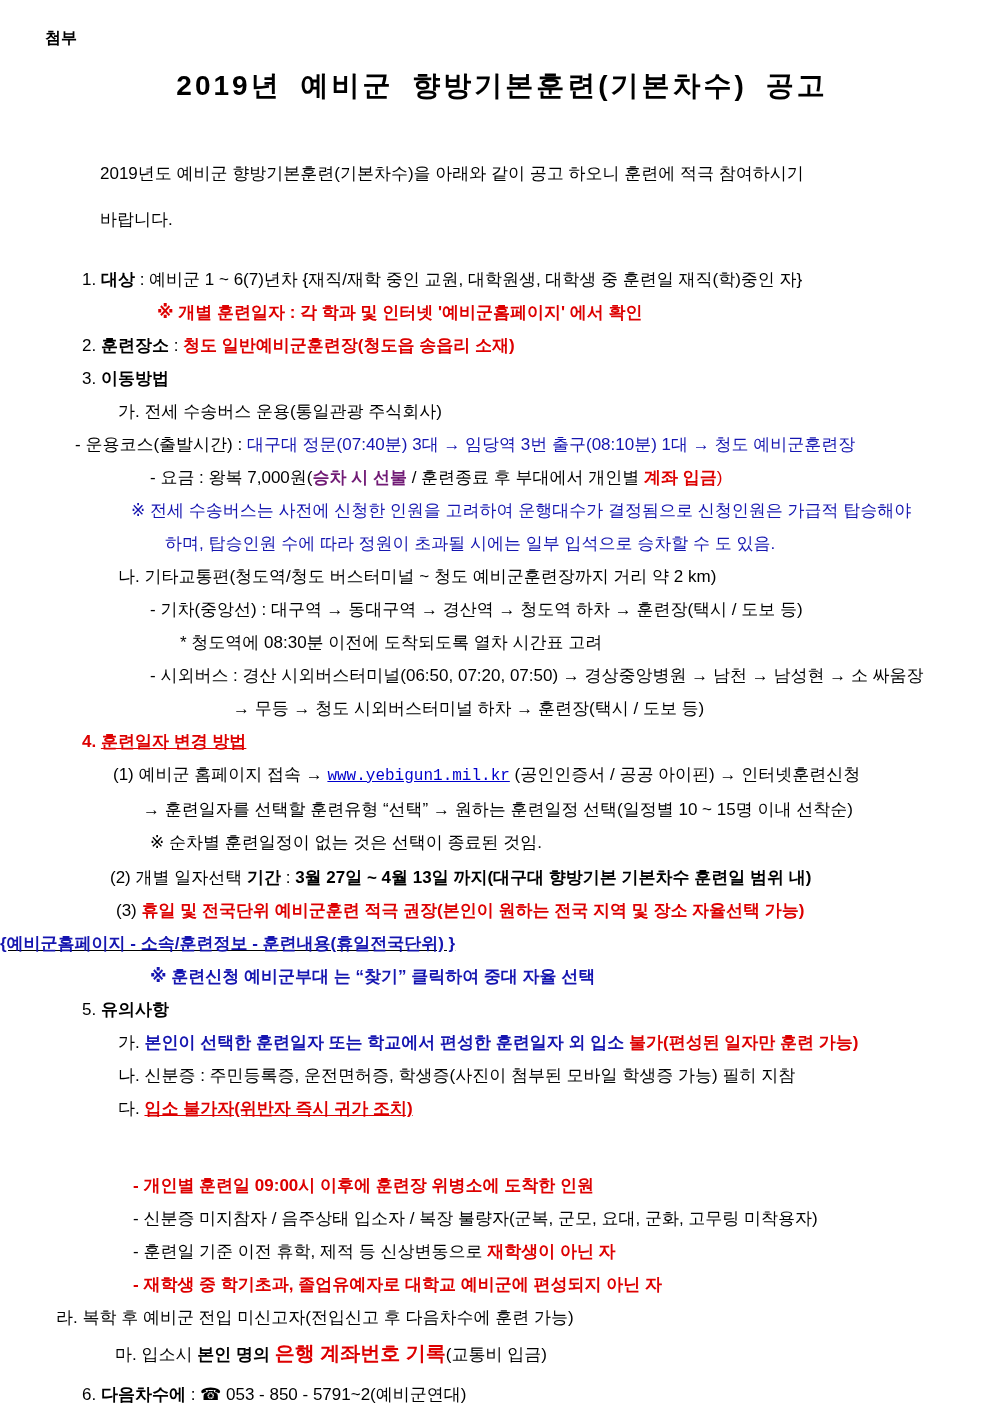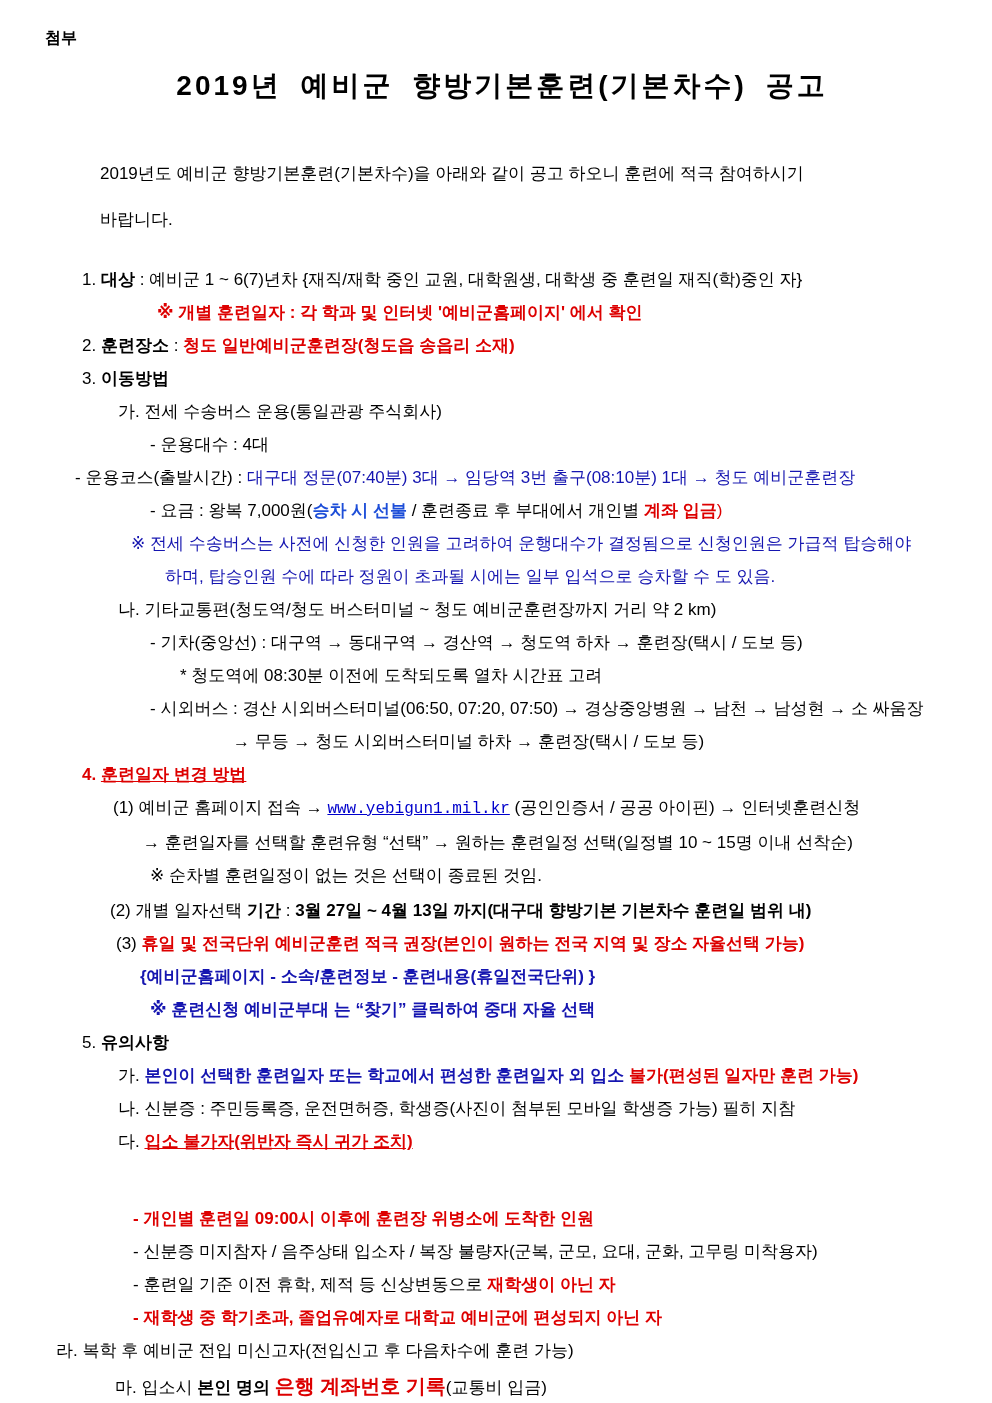--- a/index.html
+++ b/index.html
@@ -65,43 +65,42 @@
   <div class="intro">
     <div class="intro-line">2019년도 예비군 향방기본훈련(기본차수)을 아래와 같이 공고 하오니 훈련에 적극 참여하시기</div>
     <div class="intro-line">바랍니다.</div>
   </div>
   <div class="body-lines" id="body-lines">
       <div class="line" style="padding-left: 82px; margin-top: 2px;"><span class="seg">1. </span><span class="seg bold">대상</span><span class="seg"> : 예비군 1 ~ 6(7)년차 {재직/재학 중인 교원, 대학원생, 대학생 중 훈련일 재직(학)중인 자}</span></div>
       <div class="line" style="padding-left: 113px;"><span class="seg bold" style="color: rgb(221, 0, 0); margin-left: 44px;">※ 개별 훈련일자 : 각 학과 및 인터넷 '예비군홈페이지' 에서 확인</span></div>
       <div class="line" style="padding-left: 82px;"><span class="seg">2. </span><span class="seg bold">훈련장소</span><span class="seg"> : </span><span class="seg bold" style="color: rgb(221, 0, 0);">청도 일반예비군훈련장(청도읍 송읍리 소재)</span></div>
       <div class="line" style="padding-left: 82px;"><span class="seg">3. </span><span class="seg bold">이동방법</span></div>
       <div class="line" style="padding-left: 118px;"><span class="seg">가. 전세 수송버스 운용(통일관광 주식회사)</span></div>
-      <div class="line" style="padding-left: 150px;"><span class="seg">- 운용대수 : 4대</span></div>
       <div class="line" style="padding-left: 75px;"><span class="seg">- 운용코스(출발시간) : </span><span class="seg" style="color: rgb(21, 21, 176);">대구대 정문(07:40분) 3대 → 임당역 3번 출구(08:10분) 1대 → 청도 예비군훈련장</span></div>
-      <div class="line" style="padding-left: 150px;"><span class="seg">- 요금 : 왕복 7,000원(</span><span class="seg bold" style="color: #1d4ed8;">승차 시 선불</span><span class="seg"> / 훈련종료 후 부대에서 개인별 </span><span class="seg bold" style="color: rgb(221, 0, 0);">계좌 입금</span><span class="seg" style="color: rgb(221, 0, 0);">)</span></div>
+      <div class="line" style="padding-left: 150px;"><span class="seg">- 요금 : 왕복 7,000원(</span><span class="seg bold" style="color: #701a75;">승차 시 선불</span><span class="seg"> / 훈련종료 후 부대에서 개인별 </span><span class="seg bold" style="color: rgb(221, 0, 0);">계좌 입금</span><span class="seg" style="color: rgb(221, 0, 0);">)</span></div>
       <div class="line" style="padding-left: 131px;"><span class="seg" style="color: rgb(21, 21, 176);">※ 전세 수송버스는 사전에 신청한 인원을 고려하여 운행대수가 결정됨으로 신청인원은 가급적 탑승해야</span></div>
       <div class="line" style="padding-left: 165px;"><span class="seg" style="color: rgb(21, 21, 176);">하며, 탑승인원 수에 따라 정원이 초과될 시에는 일부 입석으로 승차할 수 도 있음.</span></div>
       <div class="line" style="padding-left: 118px;"><span class="seg">나. 기타교통편(청도역/청도 버스터미널 ~ 청도 예비군훈련장까지 거리 약 2 km)</span></div>
       <div class="line" style="padding-left: 150px;"><span class="seg">- 기차(중앙선) : 대구역 → 동대구역 → 경산역 → 청도역 하차 → 훈련장(택시 / 도보 등)</span></div>
       <div class="line" style="padding-left: 180px;"><span class="seg">* 청도역에 08:30분 이전에 도착되도록 열차 시간표 고려</span></div>
       <div class="line" style="padding-left: 150px;"><span class="seg">- 시외버스 : 경산 시외버스터미널(06:50, 07:20, 07:50) → 경상중앙병원 → 남천 → 남성현 → 소 싸움장</span></div>
       <div class="line" style="padding-left: 233px;"><span class="seg">→ 무등 → 청도 시외버스터미널 하차 → 훈련장(택시 / 도보 등)</span></div>
       <div class="line" style="padding-left: 82px;"><span class="seg bold" style="color: rgb(221, 0, 0);">4. </span><span class="seg bold underline" style="color: rgb(221, 0, 0); text-decoration: underline;">훈련일자 변경 방법</span></div>
       <div class="line" style="padding-left: 113px;"><span class="seg">(1) 예비군 홈페이지 접속 → </span><a href="#" class="seg link" style="color: rgb(0, 0, 204);">www.yebigun1.mil.kr</a><span class="seg"> (공인인증서 / 공공 아이핀) → 인터넷훈련신청</span></div>
       <div class="line" style="padding-left: 143px;"><span class="seg">→ 훈련일자를 선택할 훈련유형 “선택” → 원하는 훈련일정 선택(일정별 10 ~ 15명 이내 선착순)</span></div>
       <div class="line" style="padding-left: 150px;"><span class="seg">※ 순차별 훈련일정이 없는 것은 선택이 종료된 것임.</span></div>
       <div class="line" style="padding-left: 110px; margin-top: 2px;"><span class="seg">(2) 개별 일자선택 </span><span class="seg bold">기간</span><span class="seg"> : </span><span class="seg bold">3월 27일 ~ 4월 13일 까지(대구대 향방기본 기본차수 훈련일 범위 내)</span></div>
       <div class="line" style="padding-left: 116px;"><span class="seg">(3) </span><span class="seg bold" style="color: rgb(221, 0, 0);">휴일 및 전국단위 예비군훈련 적극 권장(본인이 원하는 전국 지역 및 장소 자율선택 가능)</span></div>
-      <div class="line" style="padding-left: 140px;"><span class="seg bold" style="color: rgb(21, 21, 176);">{예비군홈페이지 - 소속/훈련정보 - 훈련내용(휴일전국단위) }</span></div>
+      <div class="line" style=" text-decoration: underline;"><span class="seg bold" style="color: rgb(21, 21, 176);">{예비군홈페이지 - 소속/훈련정보 - 훈련내용(휴일전국단위) }</span></div>
       <div class="line" style="padding-left: 150px;"><span class="seg bold" style="color: rgb(21, 21, 176);">※ 훈련신청 예비군부대 는 “찾기” 클릭하여 중대 자율 선택</span></div>
       <div class="line" style="padding-left: 82px;"><span class="seg">5. </span><span class="seg bold">유의사항</span></div>
       <div class="line" style="padding-left: 118px;"><span class="seg">가. </span><span class="seg bold" style="color: rgb(21, 21, 176);">본인이 선택한 훈련일자 또는 학교에서 편성한 훈련일자 외 입소 </span><span class="seg bold" style="color: rgb(221, 0, 0);">불가(편성된 일자만 훈련 가능)</span></div>
       <div class="line" style="padding-left: 118px;"><span class="seg">나. 신분증 : 주민등록증, 운전면허증, 학생증(사진이 첨부된 모바일 학생증 가능) 필히 지참</span></div>
       <div class="line" style="padding-left: 118px;"><span class="seg">다. </span><span class="seg bold underline" style="color: rgb(221, 0, 0);">입소 불가자(위반자 즉시 귀가 조치)</span></div>
       <div class="line" style="padding-left: 133px; margin-top: 44px;"><span class="seg bold" style="color: rgb(221, 0, 0);">- 개인별 훈련일 09:00시 이후에 훈련장 위병소에 도착한 인원</span></div>
       <div class="line" style="padding-left: 133px;"><span class="seg">- 신분증 미지참자 / 음주상태 입소자 / 복장 불량자(군복, 군모, 요대, 군화, 고무링 미착용자)</span></div>
       <div class="line" style="padding-left: 133px;"><span class="seg">- 훈련일 기준 이전 휴학, 제적 등 신상변동으로 </span><span class="seg bold" style="color: rgb(221, 0, 0);">재학생이 아닌 자</span></div>
       <div class="line" style="padding-left: 133px;"><span class="seg bold" style="color: rgb(221, 0, 0);">- 재학생 중 학기초과, 졸업유예자로 대학교 예비군에 편성되지 아닌 자</span></div>
       <div class="line" style="padding-left: 56px;"><span class="seg">라. 복학 후 예비군 전입 미신고자(전입신고 후 다음차수에 훈련 가능)</span></div>
       <div class="line" style="padding-left: 115px; margin-top: 3px;"><span class="seg">마. 입소시 </span><span class="seg bold">본인 명의</span><span class="seg"> </span><span class="seg bold big" style="color: rgb(221, 0, 0);">은행 계좌번호 기록</span><span class="seg">(교통비 입금)</span></div>
-      <div class="line" style="padding-left: 82px; margin-top: 7px;"><span class="seg">6. </span><span class="seg bold">바랍니다</span><span class="seg"> : ☎ 053 - 850 - 5791~2(예비군연대)</span></div>
+      <div class="line" style="padding-left: 82px; margin-top: 7px;"><span class="seg">6. </span><span class="seg bold">다음차수에</span><span class="seg"> : ☎ 053 - 850 - 5791~2(예비군연대)</span></div>
     </div>
 </div>
 
 </body></html>

